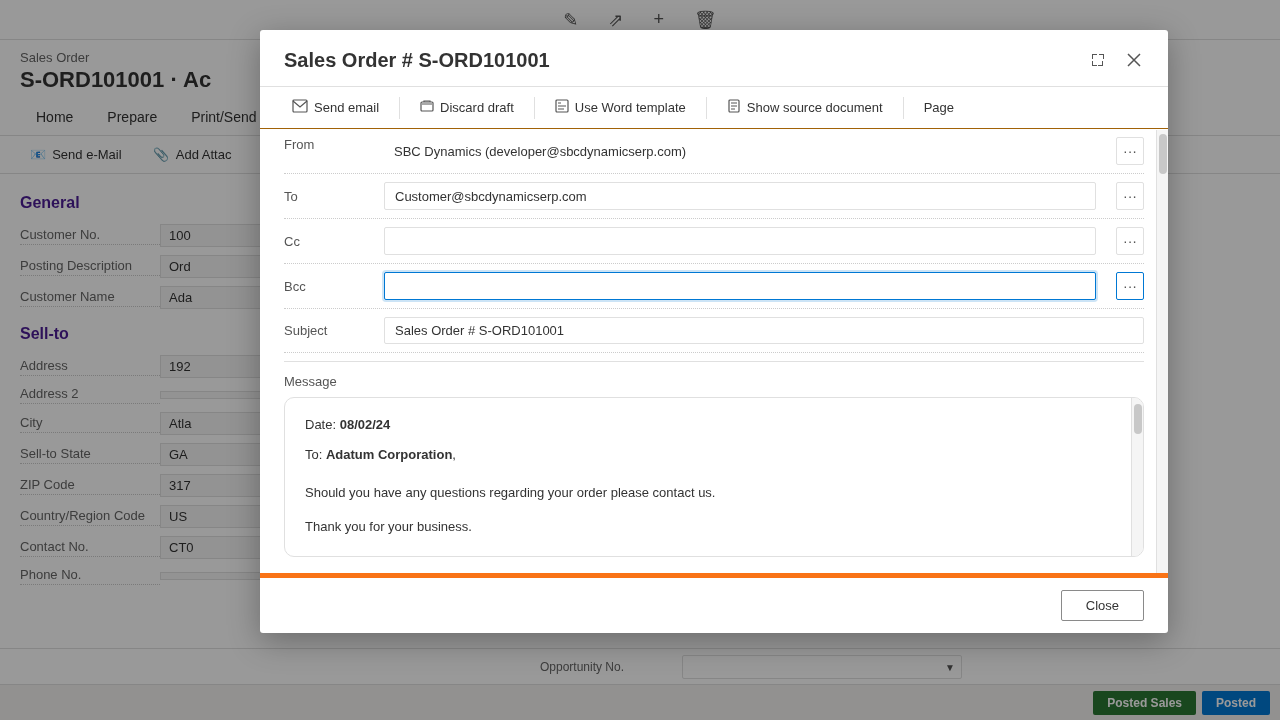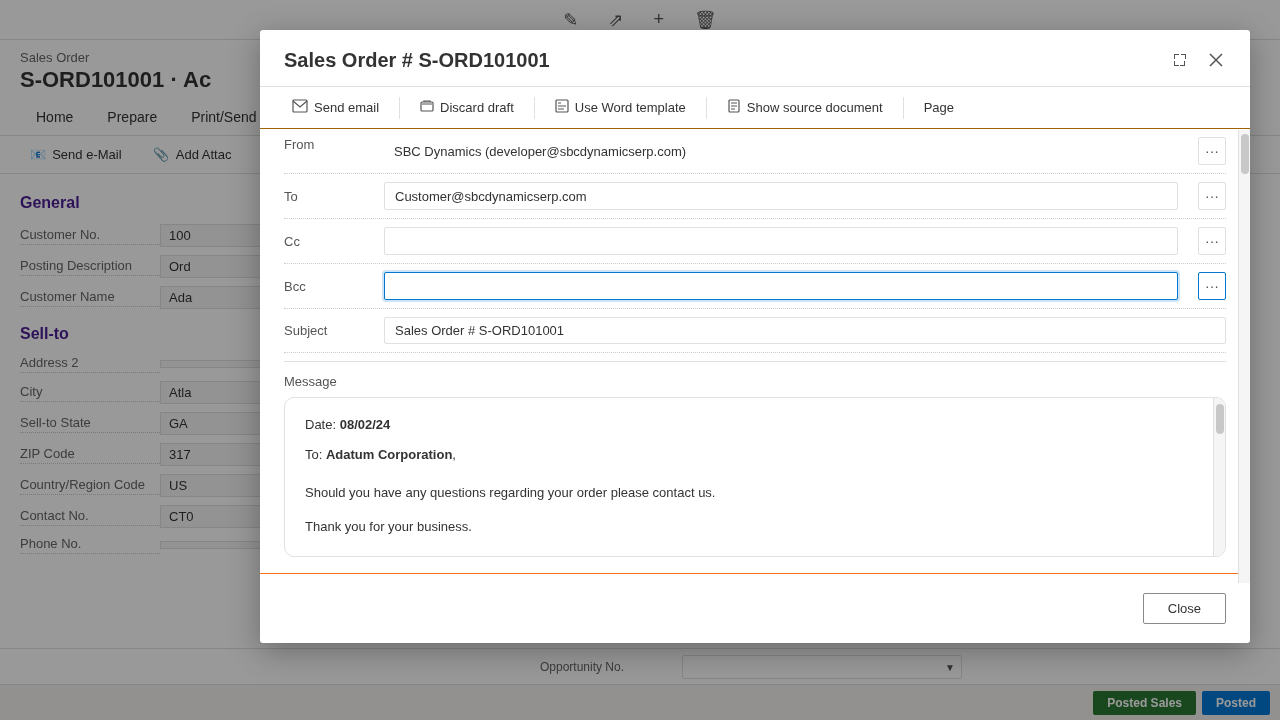--- a/index.html
+++ b/index.html
@@ -133,21 +133,21 @@
       top: 0; left: 0; right: 0; bottom: 0;
       background: rgba(0,0,0,0.4);
       z-index: 10;
     }
 
     
     .modal {
       position: absolute;
       top: 30px;
       left: 260px;
-      width: 990px;
+      width: 908px;
       background: #fff;
       border-radius: 3px;
       box-shadow: 0 8px 32px rgba(0,0,0,0.3);
       z-index: 20;
       display: flex;
       flex-direction: column;
     }
 
     .modal-header {
       display: flex;
@@ -365,24 +365,24 @@
       height: 40px;
       background: #c8c8c8;
       border-radius: 4px;
       position: absolute;
       top: 4px;
       left: 2px;
     }
 
     
     .modal-footer {
-      padding: 19px 24px;
+      padding: 12px 24px;
       display: flex;
       justify-content: flex-end;
-      border-top: 1px solid #f97316;
+      border-top: 5px solid #f97316;
     }
 
     .close-btn {
       padding: 7px 24px;
       background: #fff;
       border: 1px solid #8a8a8a;
       border-radius: 2px;
       font-size: 13px;
       color: #333;
       cursor: pointer;
@@ -466,20 +466,24 @@
         <span class="bg-field-label">Posting Description</span>
         <span class="bg-field-value">Ord</span>
       </div>
       <div class="bg-field-row">
         <span class="bg-field-label">Customer Name</span>
         <span class="bg-field-value">Ada</span>
       </div>
 
       <div style="margin-top:16px;">
         <div class="bg-section-title">Sell-to</div>
+        <div class="bg-field-row">
+          <span class="bg-field-label">Address</span>
+          <span class="bg-field-value">192</span>
+        </div>
         <div class="bg-field-row">
           <span class="bg-field-label">Address 2</span>
           <span class="bg-field-value"></span>
         </div>
         <div class="bg-field-row">
           <span class="bg-field-label">City</span>
           <span class="bg-field-value">Atla</span>
         </div>
         <div class="bg-field-row">
           <span class="bg-field-label">Sell-to State</span>

